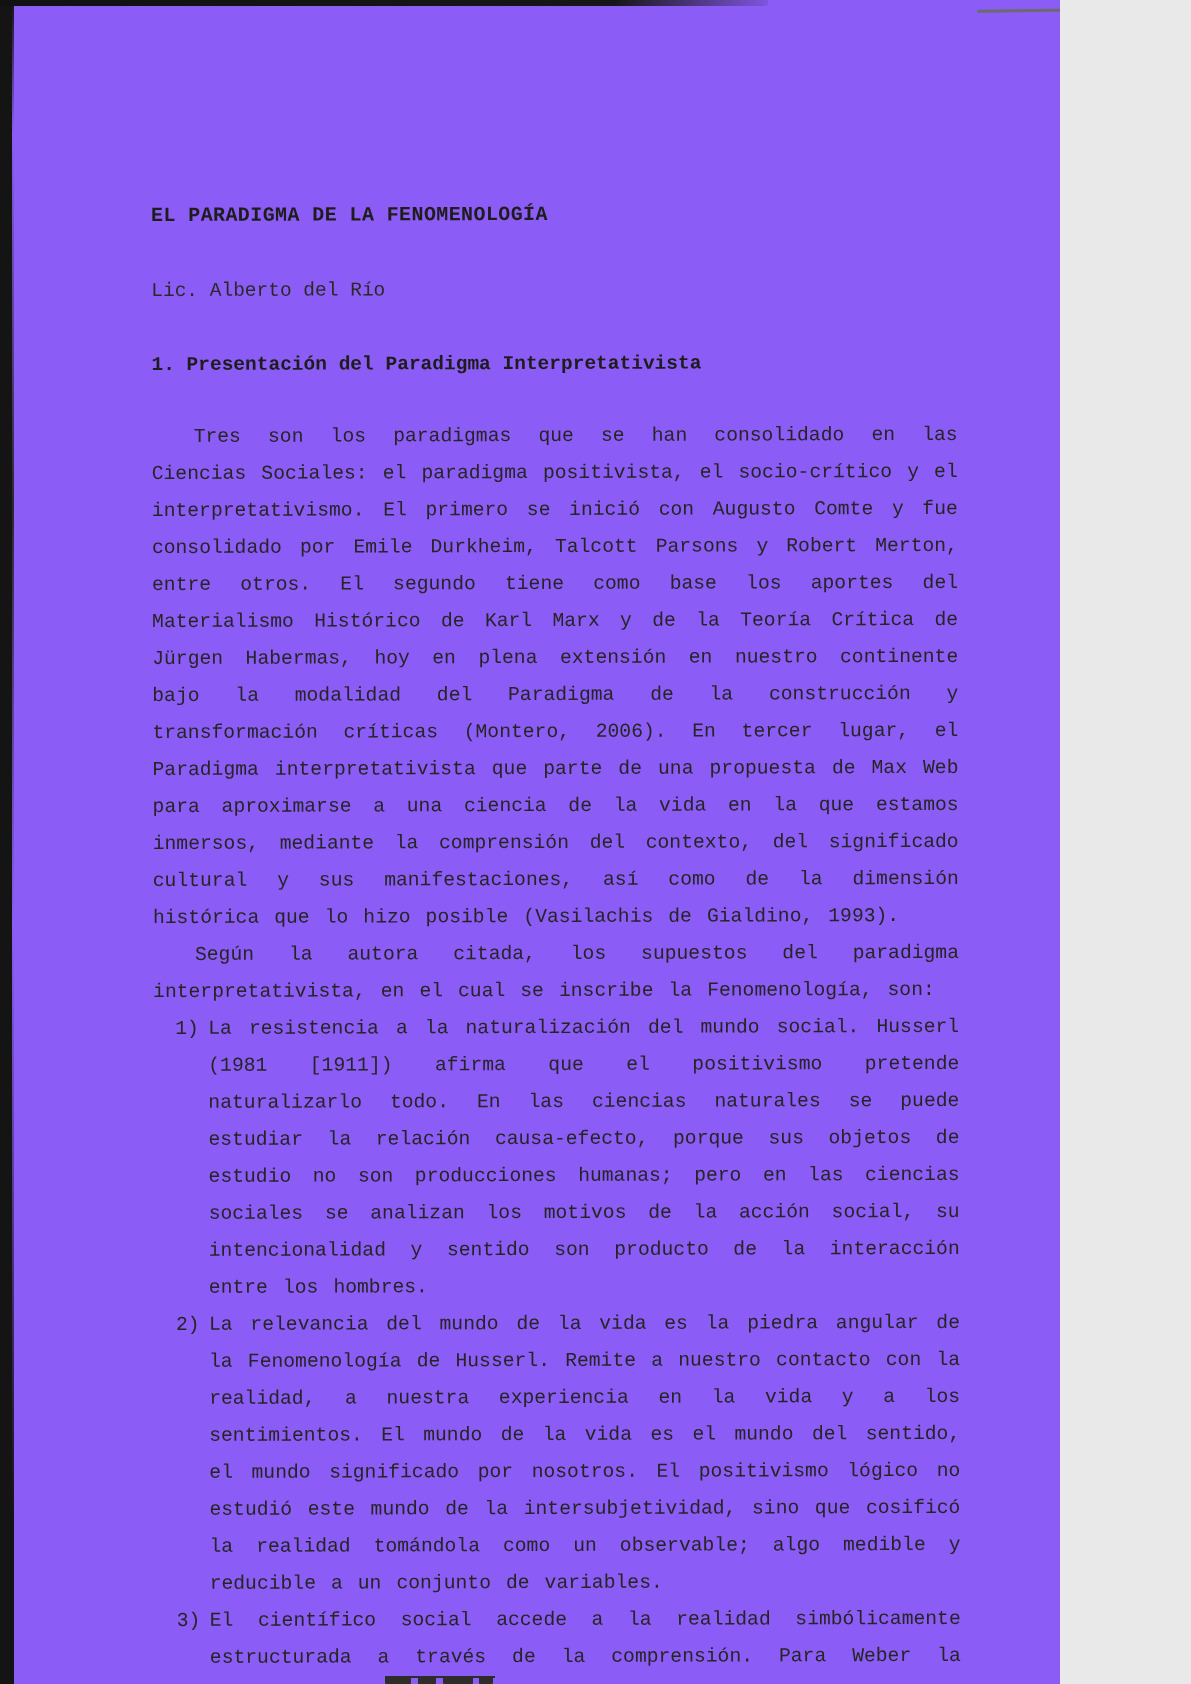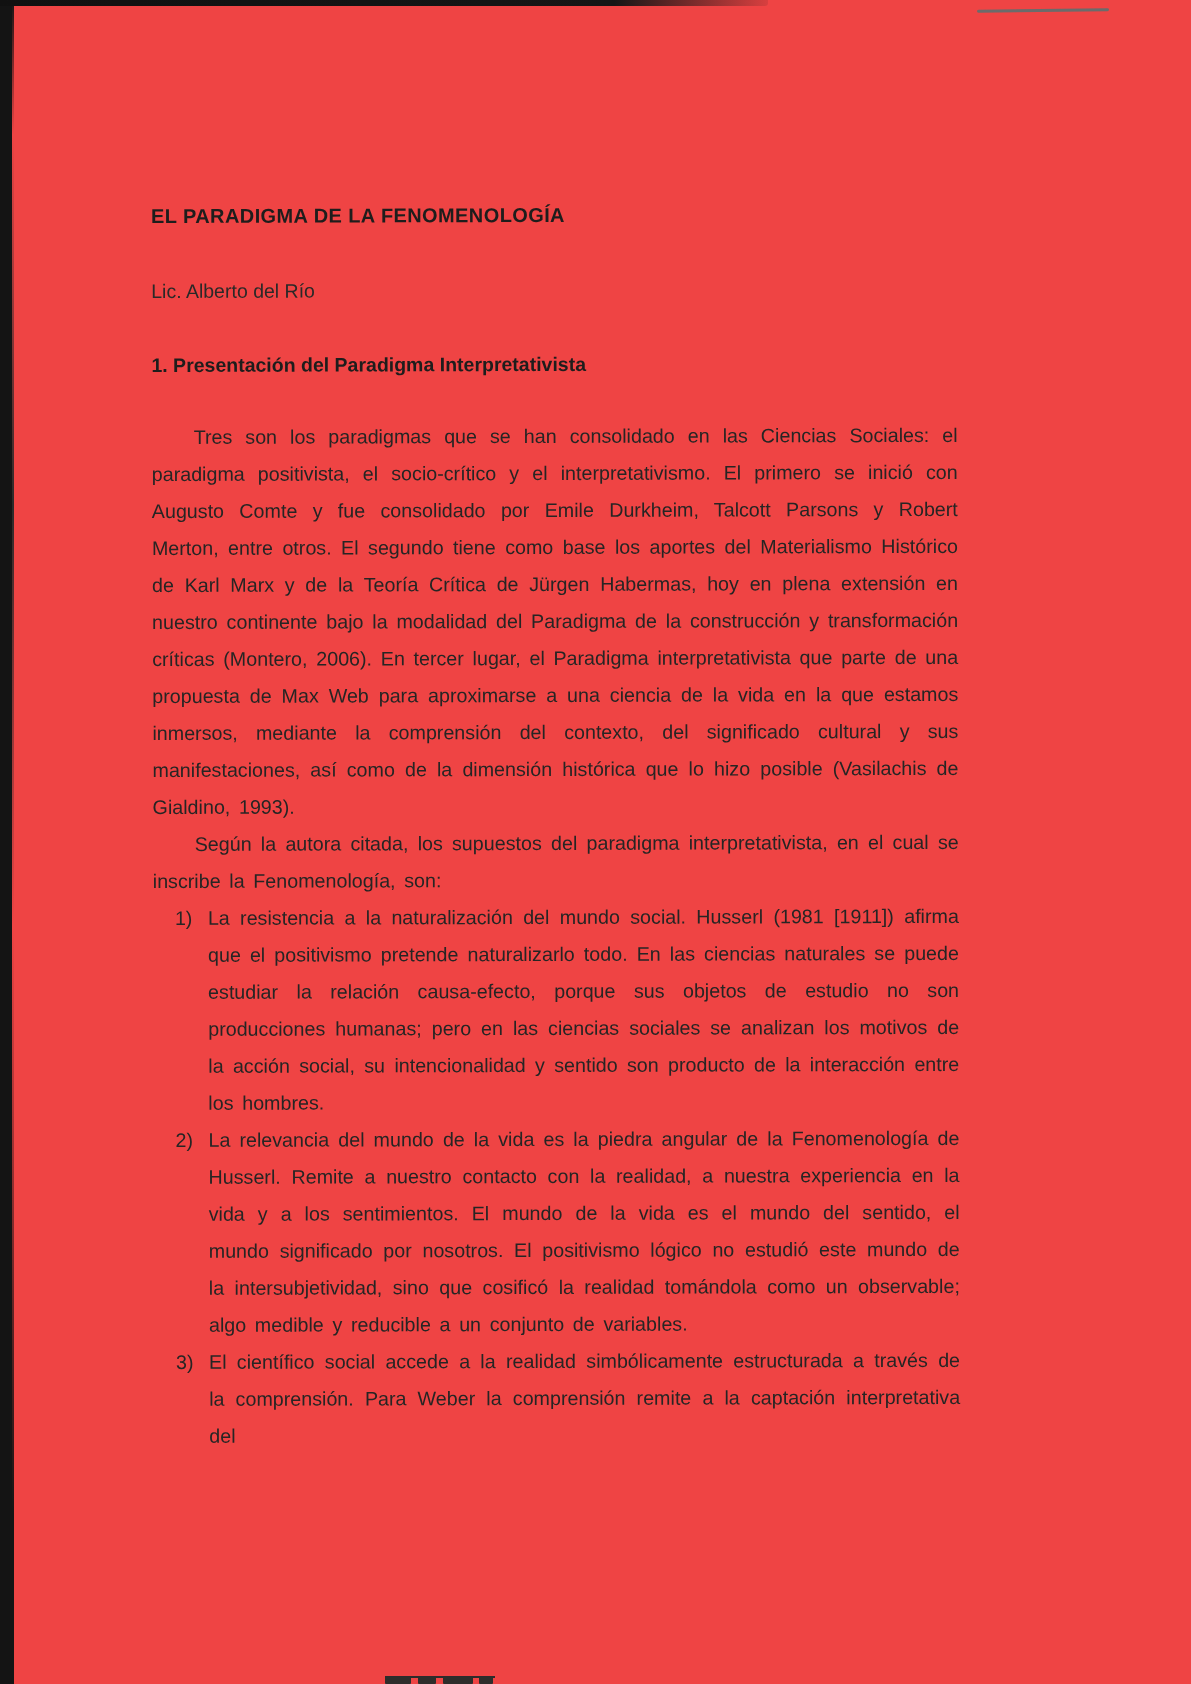--- a/index.html
+++ b/index.html
@@ -2,25 +2,25 @@
 <html><head>
 <meta charset="utf-8">
 <style>
   html, body {
     margin: 0;
     padding: 0;
     background: #e9e9e9;
   }
   .page {
     position: relative;
-    width: 1191px;
+    width: 1060px;
     height: 1684px;
-    background: #ef4444;
+    background: #8b5cf6;
     overflow: hidden;
-    font-family: Liberation Sans, sans-serif;
+    font-family: Liberation Mono, monospace;
     color: #222120;
   }
   
   .left-edge-bar {
     position: absolute;
     left: 0; top: 0;
     width: 12px; height: 1684px;
     background: #141414;
   }
   .left-edge-bar::after {

